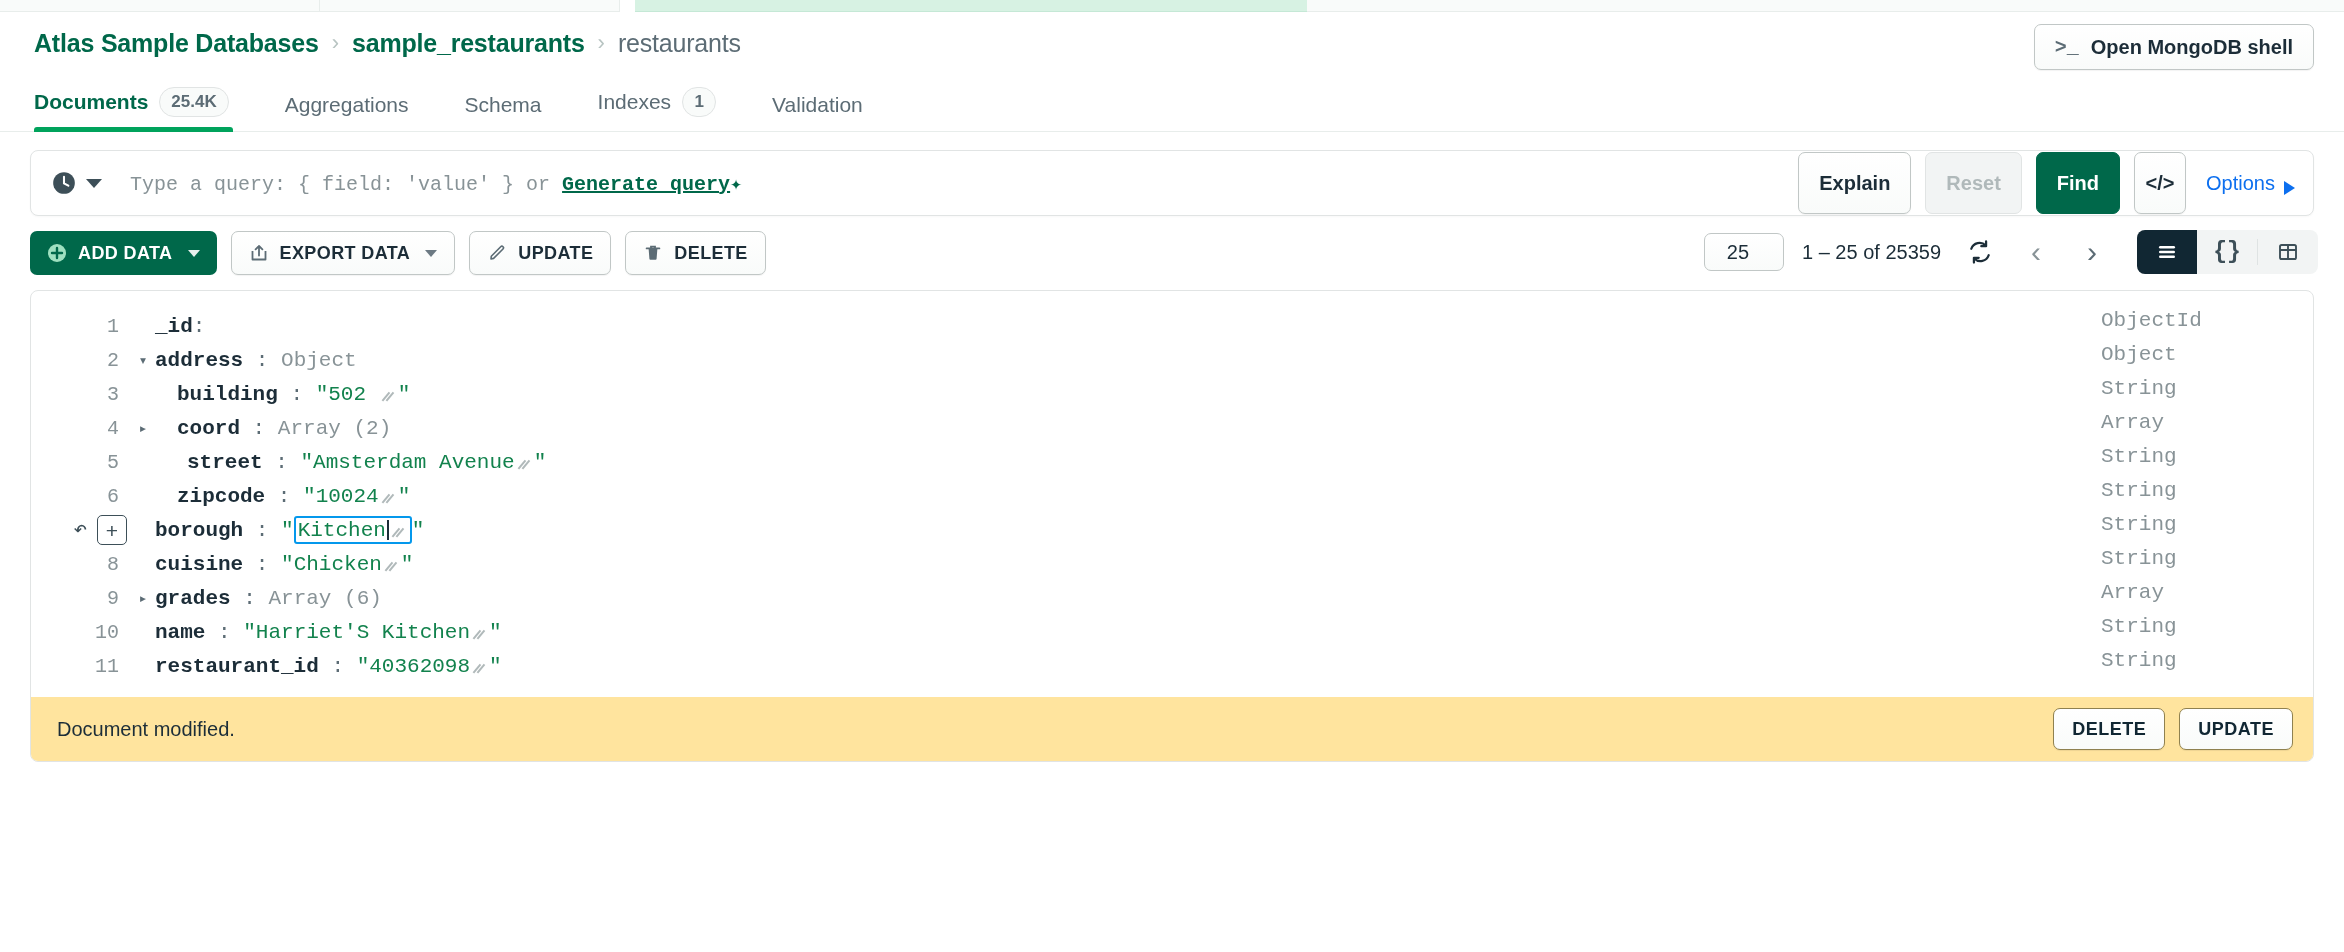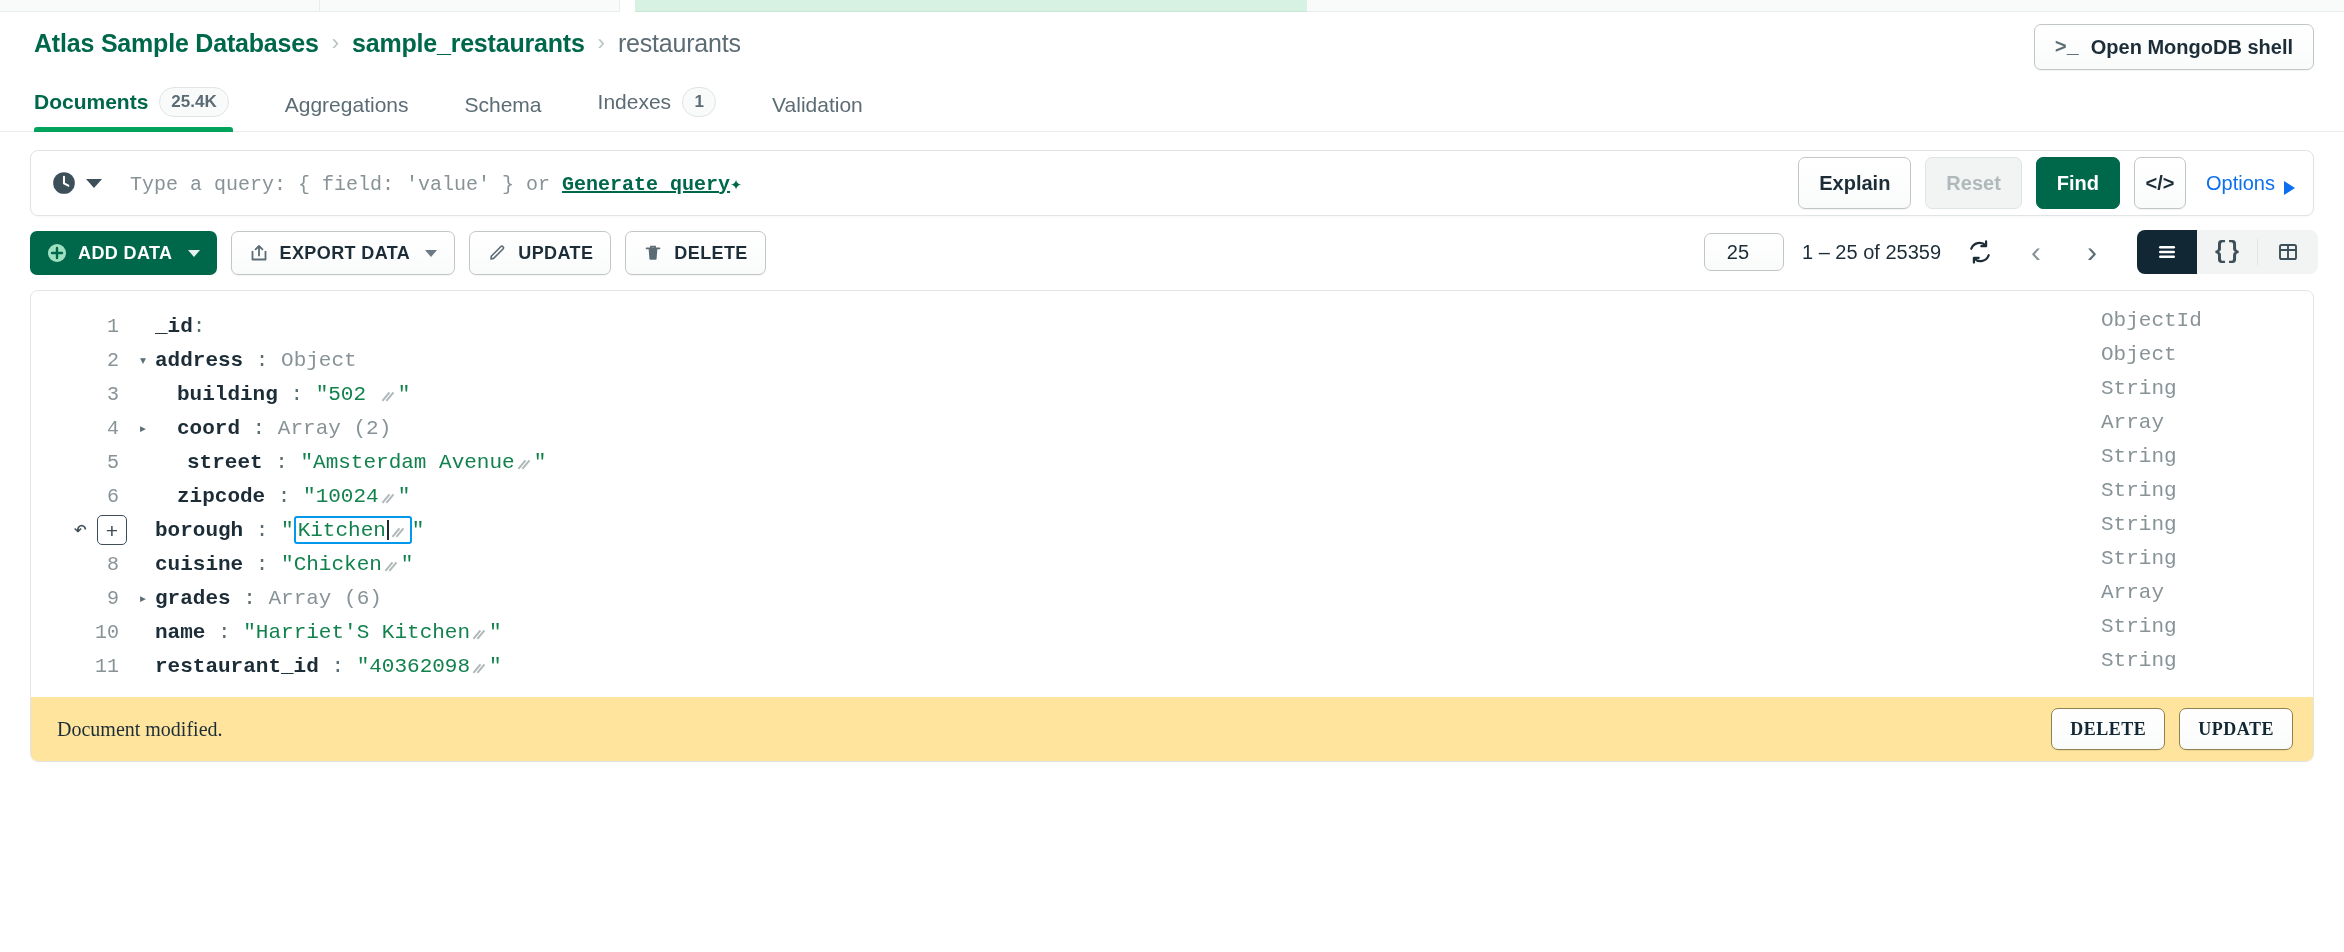--- a/index.html
+++ b/index.html
@@ -85,21 +85,21 @@
   }
   .qinput {
     flex:1; margin-left:28px; font-family:"Liberation Mono", monospace;
     font-size:20px; color:#889397; white-space:nowrap; overflow:hidden;
   }
   .qinput .gen {
     color:#00684A; font-weight:700; text-decoration:underline; cursor:pointer;
   }
   .q-actions { display:flex; align-items:center; gap:14px; }
   .btn {
-    height:52px; border-radius:7px; font-size:20px; font-weight:700;
+    height:62px; border-radius:7px; font-size:20px; font-weight:700;
     display:flex; align-items:center; justify-content:center; padding:0 20px;
     cursor:pointer; white-space:nowrap;
   }
   .btn.default { border:1px solid #c1c7c6; background:linear-gradient(#ffffff,#f9fbfa); color:#1c2d38; box-shadow:0 1px 1px rgba(0,0,0,.05); }
   .btn.disabled { border:1px solid #e1e4e4; background:#f2f4f4; color:#b0b9ba; cursor:default; }
   .btn.primary { background:#00684A; color:#ffffff; border:1px solid #00684A; }
   .btn.icon-sq { width:52px; padding:0; }
   .options-link {
     color:#0c6fef; font-size:20px; display:flex; align-items:flex-end; gap:9px;
     cursor:pointer; margin-left:6px;
@@ -203,21 +203,21 @@
     background:#ffffff; font-family:"Liberation Mono", monospace; font-size:21px;
   }
   .caret-bar {
     display:inline-block; width:2px; height:20px; background:#1c2d38;
     margin-left:1px; vertical-align:middle;
   }
 
   
   .doc-footer {
     height:64px; background:#FFE49E; display:flex; align-items:center;
-    padding:0 20px 0 26px; position:relative;font-family:Liberation Serif, serif;
+    padding:0 20px 0 26px; position:relative;
   }
   .footer-msg { font-size:20px; color:#1c2d38; }
   .footer-actions { position:absolute; right:20px; display:flex; gap:14px; }
   .fbtn {
     height:42px; padding:0 18px; border-radius:7px;
     border:1px solid #8f8150; background:linear-gradient(#ffffff,#f9fbfa);
     color:#112733; font-size:18px; font-weight:700; letter-spacing:.5px;
     display:flex; align-items:center; cursor:pointer;
     box-shadow:0 1px 1px rgba(0,0,0,.07);
   }

